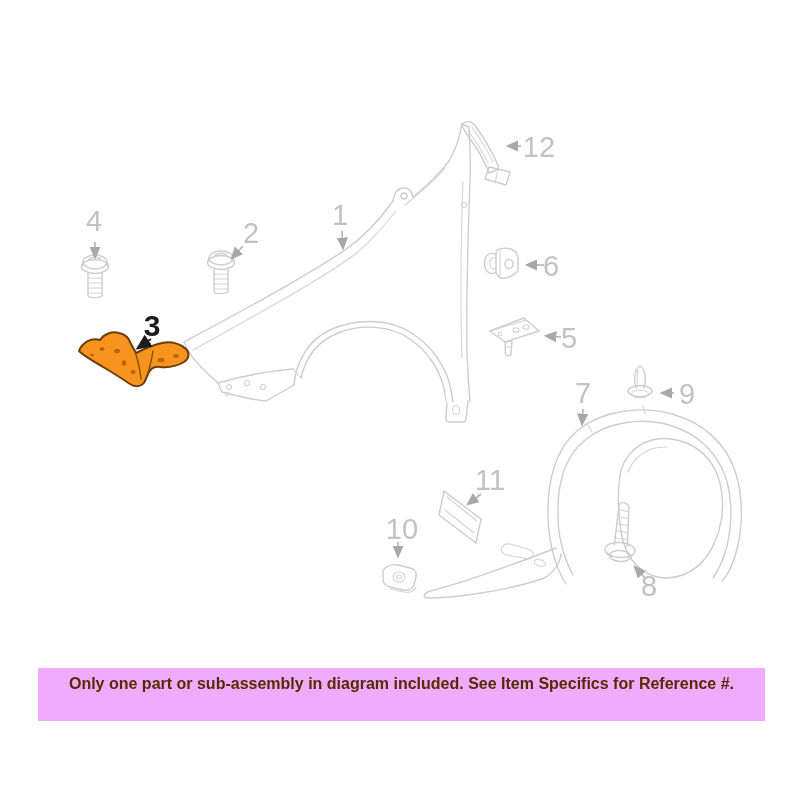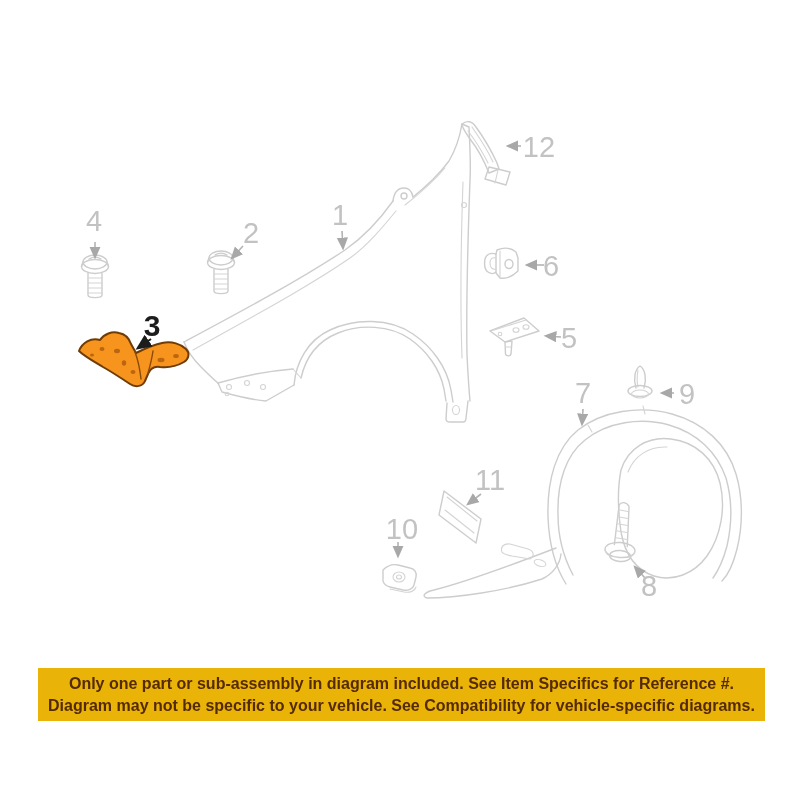--- a/index.html
+++ b/index.html
@@ -26,21 +26,21 @@
   }
 
   
   .part3-fill { fill:#F7941D; stroke:#6f3c05; stroke-width:2; stroke-linejoin:round; }
   .part3-detail { fill:none; stroke:#8a4a08; stroke-width:1.4; stroke-linecap:round; }
   .part3-spot { fill:#bc6510; stroke:none; }
 
   
   .banner {
     position:absolute; left:38px; top:668px; width:727px; height:53px;
-    background:#eab308; color:#542A00;
+    background:#f0abfc; color:#542A00;
     font-weight:bold; font-size:16px; line-height:22px;
     text-align:center; padding-top:5px; box-sizing:border-box;
   }
   .banner-line { white-space:nowrap; }
 </style>
 </head>
 <body>
 
 <div class="stage">
 
@@ -220,16 +220,15 @@
       <text class="lbl" x="649" y="596">8</text>
       <text class="lbl" x="687" y="404">9</text>
       <text class="lbl" x="402" y="539">10</text>
       <text class="lbl" x="490" y="490">11</text>
       <text class="lbl" x="539" y="157">12</text>
     </g>
   </svg>
 
   <div class="banner">
     <div class="banner-line">Only one part or sub-assembly in diagram included. See Item Specifics for Reference #.</div>
-    <div class="banner-line">Diagram may not be specific to your vehicle. See Compatibility for vehicle-specific diagrams.</div>
   </div>
 
 </div>
 
 </body></html>

